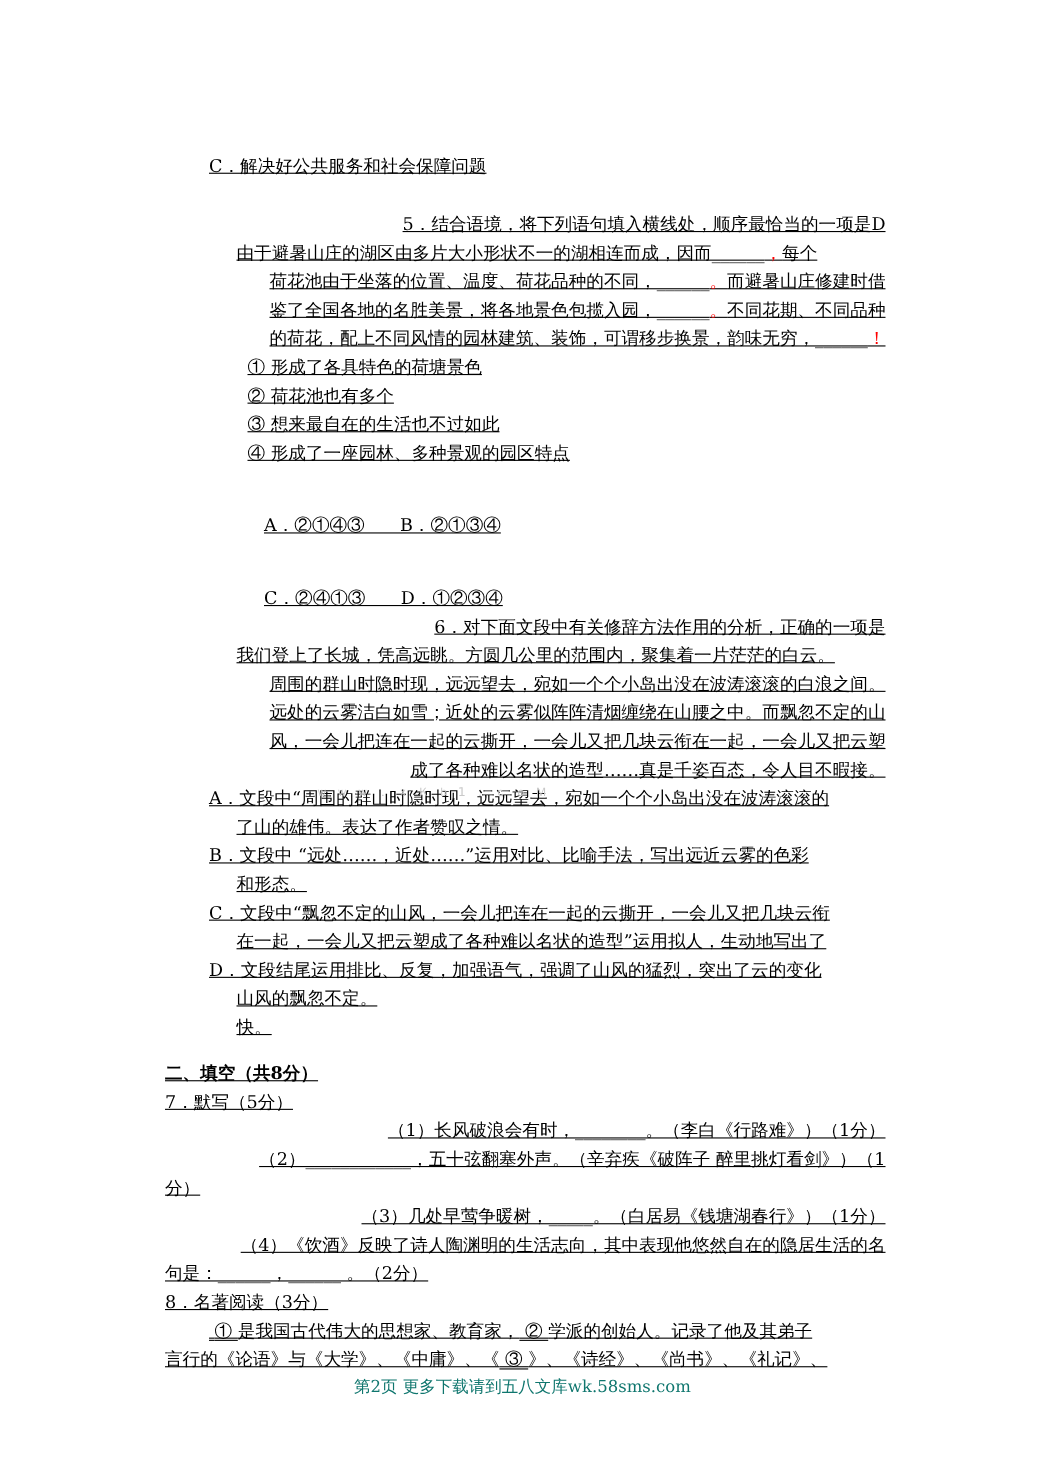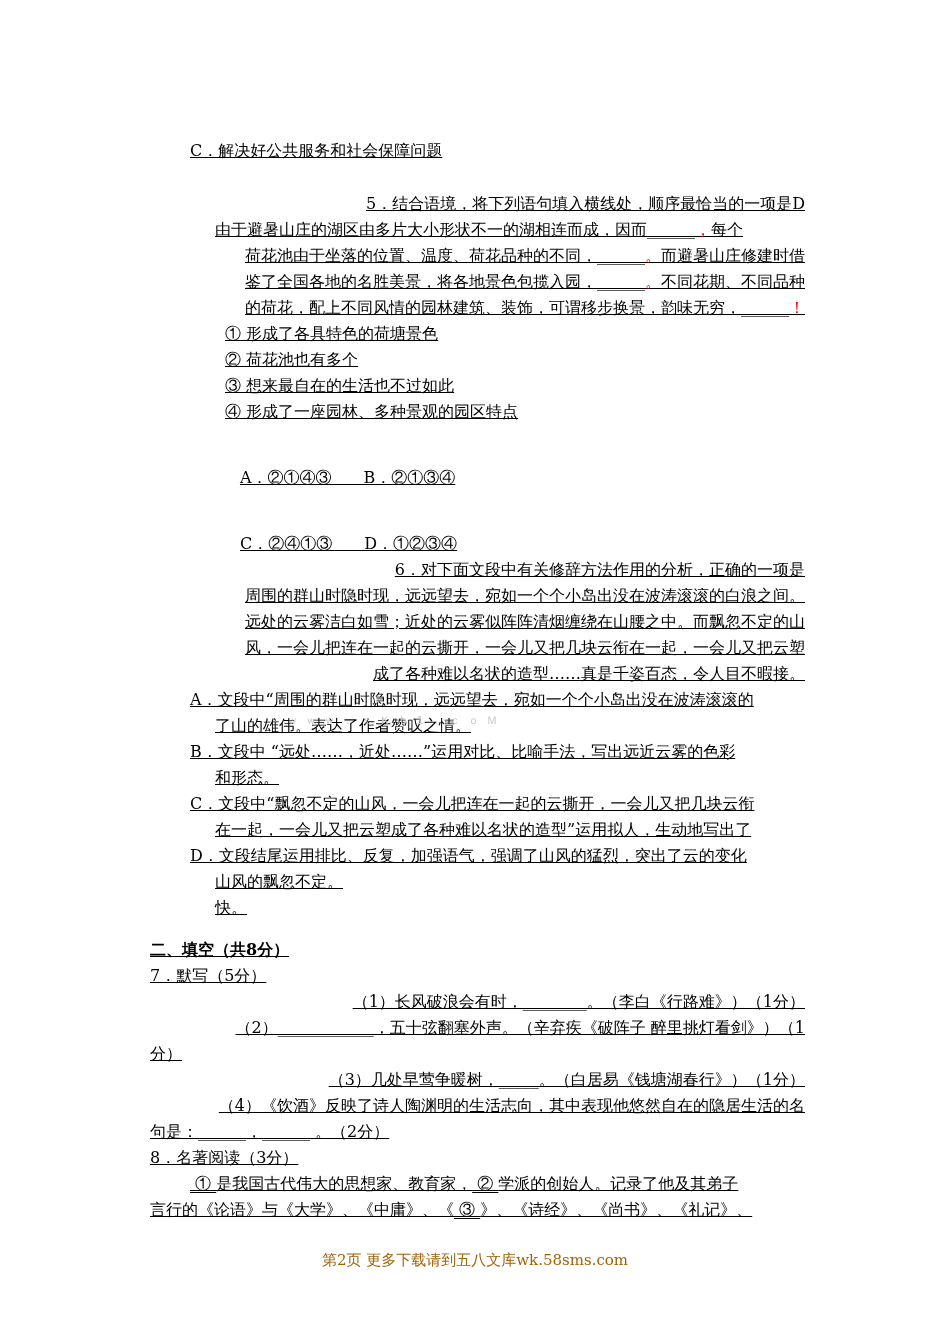--- a/index.html
+++ b/index.html
@@ -45,21 +45,21 @@
     color: #c9c9c9;
     font-family: "DejaVu Sans", "Liberation Sans", sans-serif;
   }
   .footer {
     position: absolute;
     bottom: 74px;
     left: 0;
     width: 100%;
     text-align: center;
     font-size: 15px;
-    color: #a16207;
+    color: #0f766e;
   }
 </style>
 </head>
 <body>
 
 <div class="content">
 
   <p class="line i2">C．解决好公共服务和社会保障问题</p>
 
   <div class="gap-a"></div>
@@ -74,20 +74,21 @@
   <p class="line i4">① 形成了各具特色的荷塘景色</p>
   <p class="line i4">② 荷花池也有多个</p>
   <p class="line i4">③ 想来最自在的生活也不过如此</p>
   <p class="line i4">④ 形成了一座园林、多种景观的园区特点</p>
 
   <p class="line i5">A．②①④③　　B．②①③④</p>
   <p class="line i5">C．②④①③　　D．①②③④</p>
 
   <p class="line i1">6．对下面文段中有关修辞方法作用的分析，正确的一项是</p>
 
+  <p class="line i3">我们登上了长城，凭高远眺。方圆几公里的范围内，聚集着一片茫茫的白云。</p>
   <p class="line i1">周围的群山时隐时现，远远望去，宛如一个个小岛出没在波涛滚滚的白浪之间。</p>
   <p class="line i1">远处的云雾洁白如雪；近处的云雾似阵阵清烟缠绕在山腰之中。而飘忽不定的山</p>
   <p class="line i1">风，一会儿把连在一起的云撕开，一会儿又把几块云衔在一起，一会儿又把云塑</p>
   <p class="line i1">成了各种难以名状的造型……真是千姿百态，令人目不暇接。</p>
 
   <p class="line i2">A．文段中“周围的群山时隐时现，远远望去，宛如一个个小岛出没在波涛滚滚的</p>
   <p class="line i3">了山的雄伟。表达了作者赞叹之情。</p>
   <p class="line i2">B．文段中 “远处……，近处……”运用对比、比喻手法，写出远近云雾的色彩</p>
   <p class="line i3">和形态。</p>
   <p class="line i2">C．文段中“飘忽不定的山风，一会儿把连在一起的云撕开，一会儿又把几块云衔</p>

